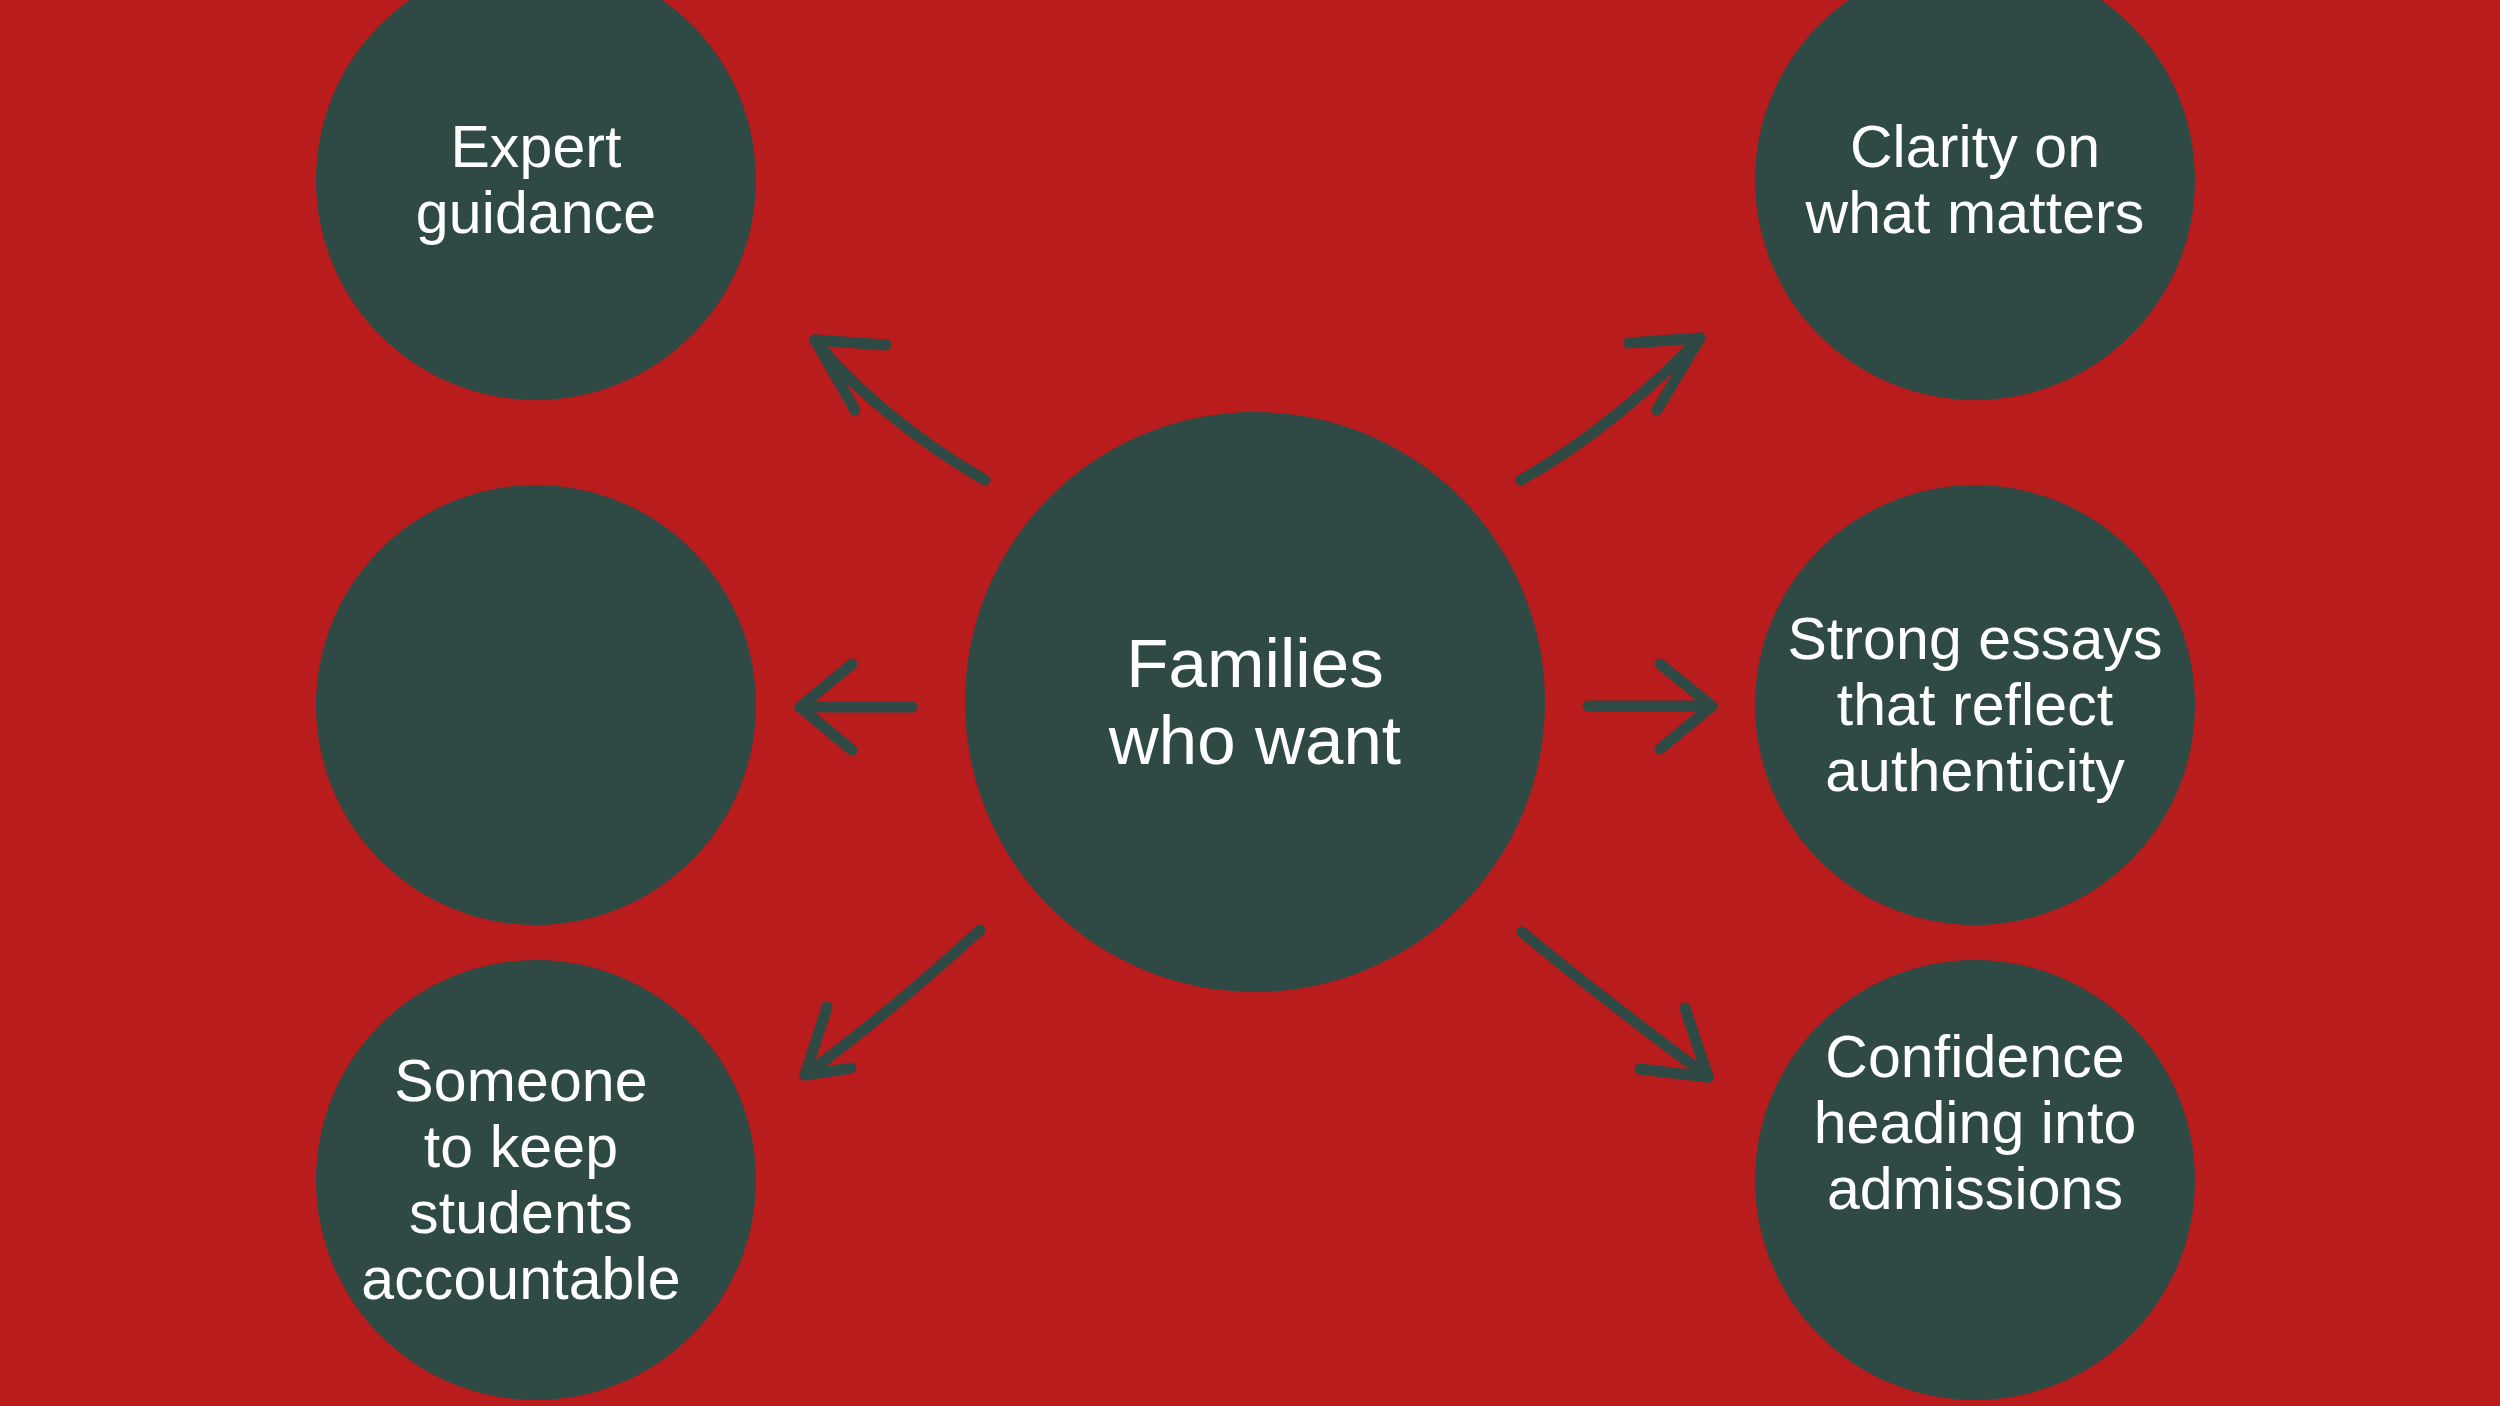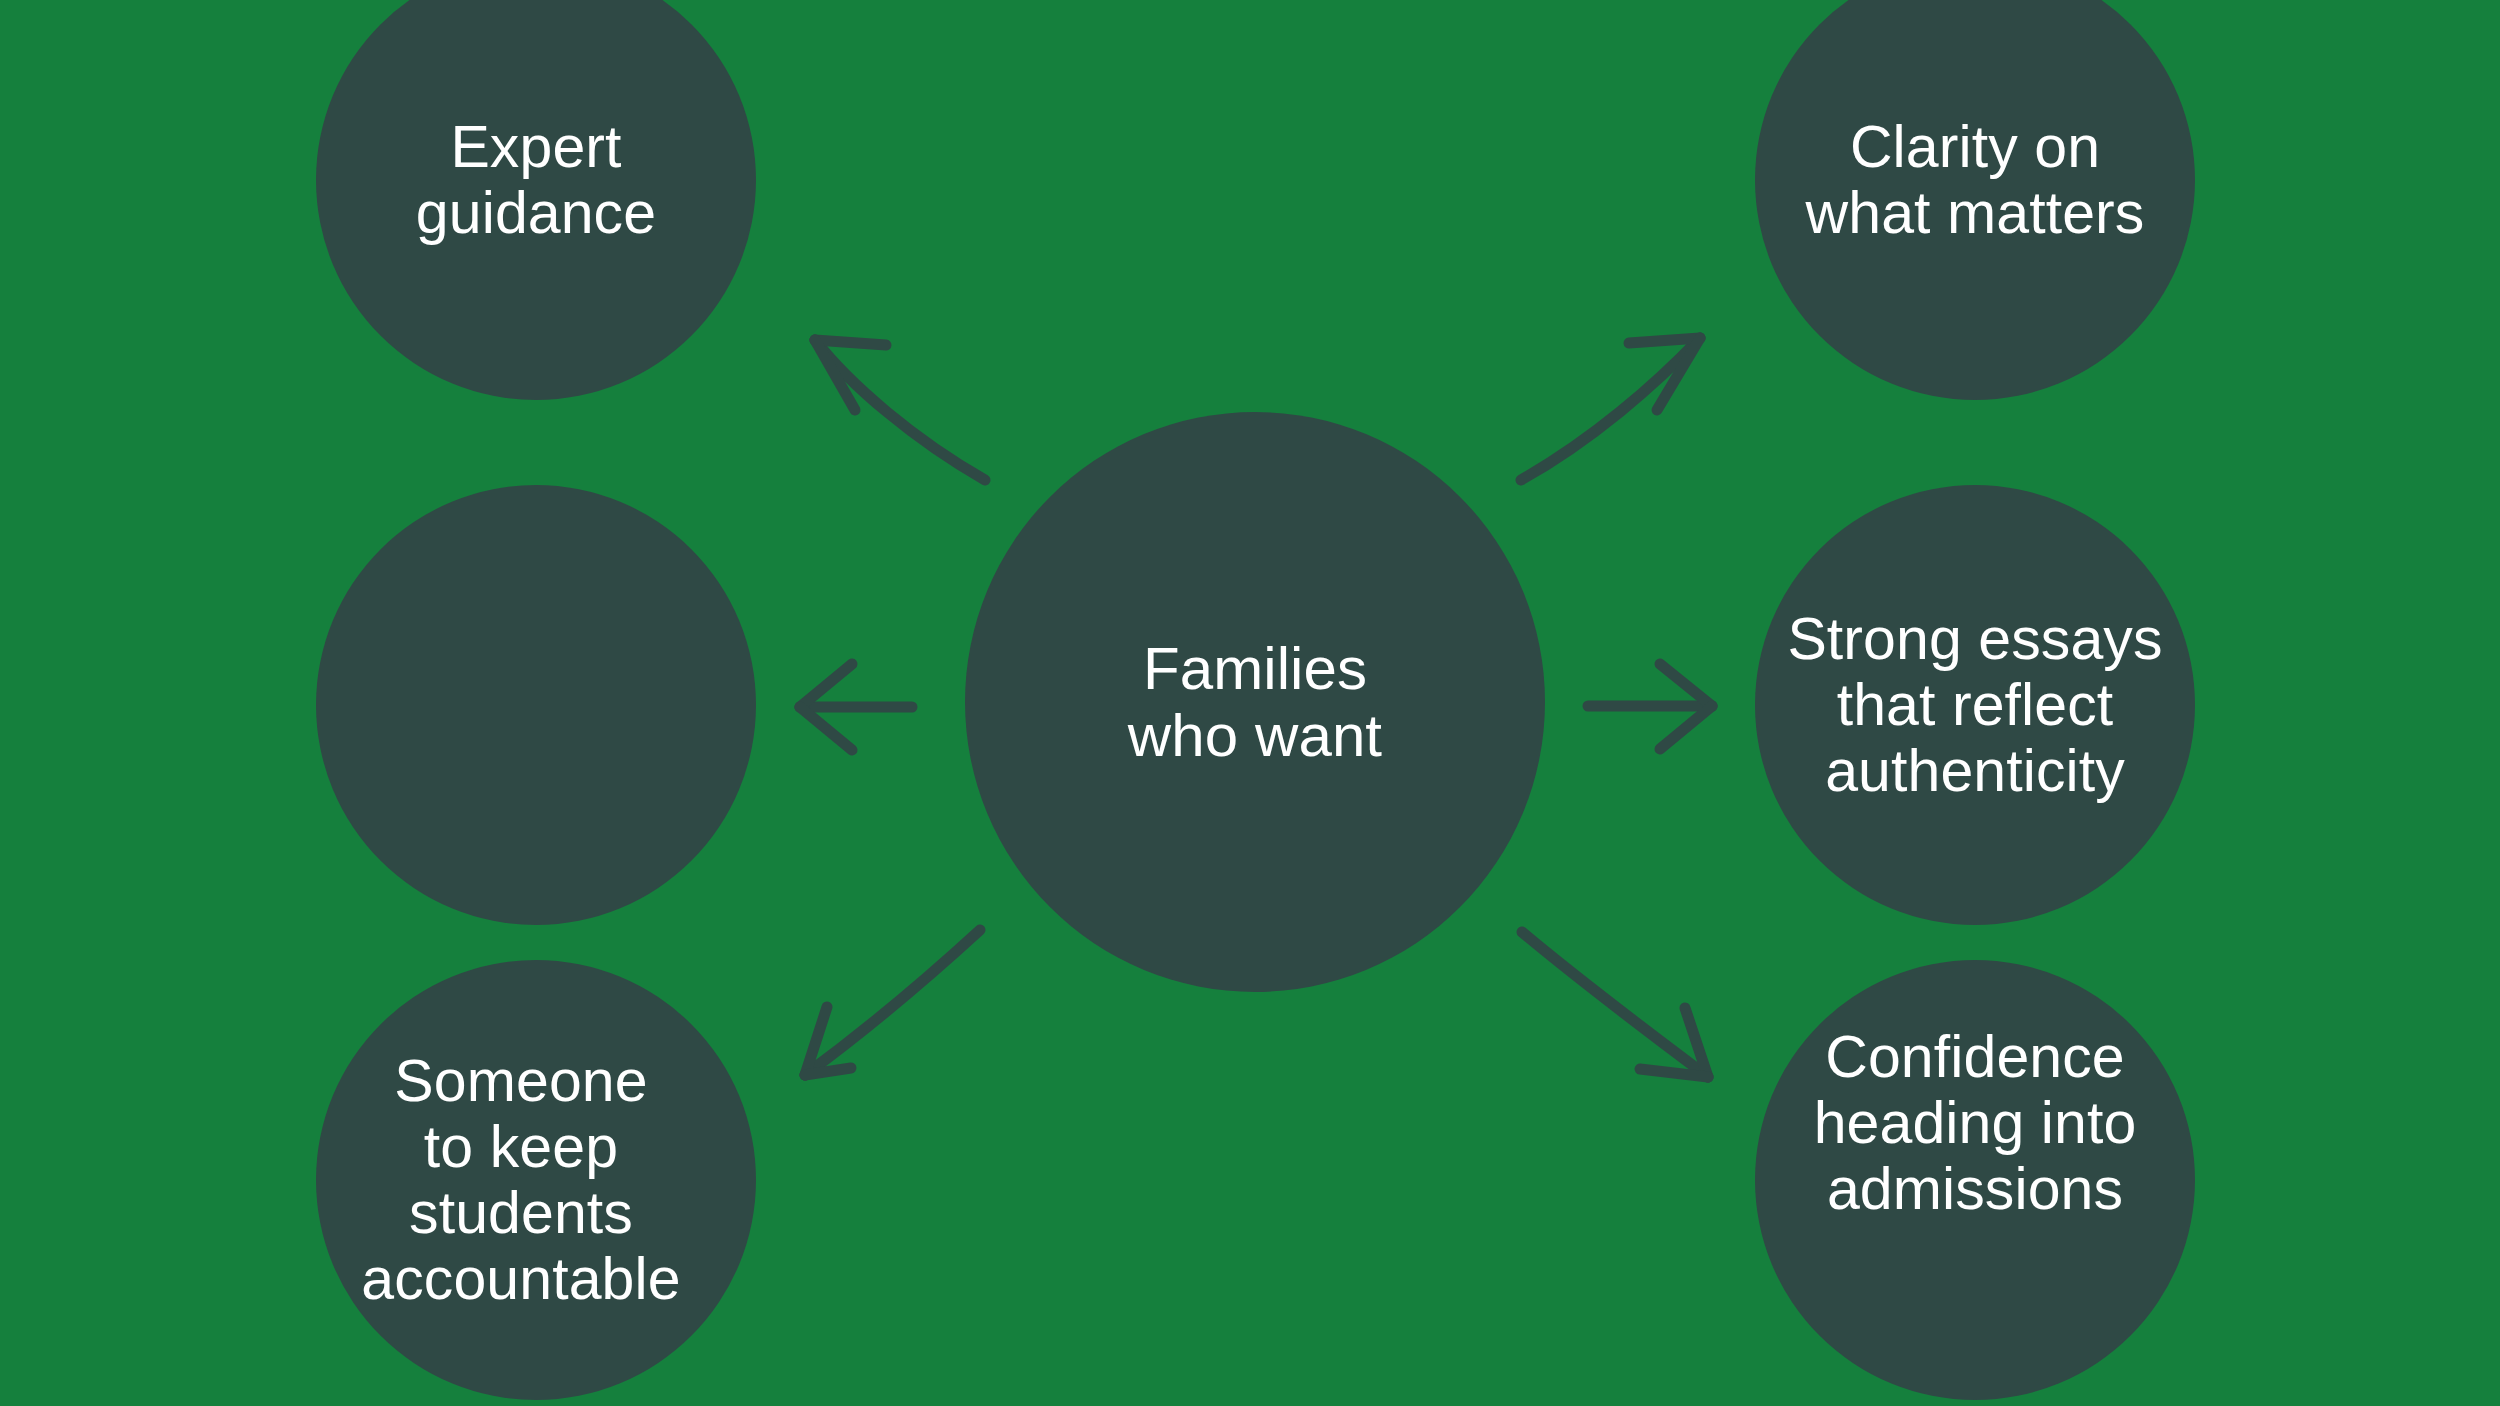--- a/index.html
+++ b/index.html
@@ -37,39 +37,39 @@
     white-space: pre-line;
     pointer-events: none;
     font-weight: 400;
   }
   .satellite-label {
     font-size: 59px;
     width: 440px;
     height: 440px;
   }
   .center-label {
-    font-size: 60px;
+    font-size: 69px;
     width: 580px;
     height: 580px;
   }
   
   #label-expert-guidance      { left: 316px;  top: -40px;  }
   #label-strategy             { left: 316px;  top: 485px;  }
   #label-accountable          { left: 301px;  top: 960px;  }
   
   #label-clarity              { left: 1755px; top: -40px;  }
   #label-essays               { left: 1755px; top: 485px;  }
   #label-confidence           { left: 1755px; top: 903px;  }
   
   #label-center               { left: 965px;  top: 412px;  }
 </style>
 </head>
 <body style="background: rgb(0, 0, 0);">
 
-<div id="stage" style="background: #15803d;">
+<div id="stage" style="background: #b91c1c;">
 
   <svg id="diagram-svg" viewBox="0 0 2500 1406">
 
     <g fill="none" stroke="#2F4945" stroke-width="11" stroke-linecap="round" stroke-linejoin="round">
 
       <g>
         <path d="M 985,480 C 915,440 850,385 815,340"></path>
         <path d="M 815,340 L 886,345"></path>
         <path d="M 815,340 L 855,410"></path>
       </g>

